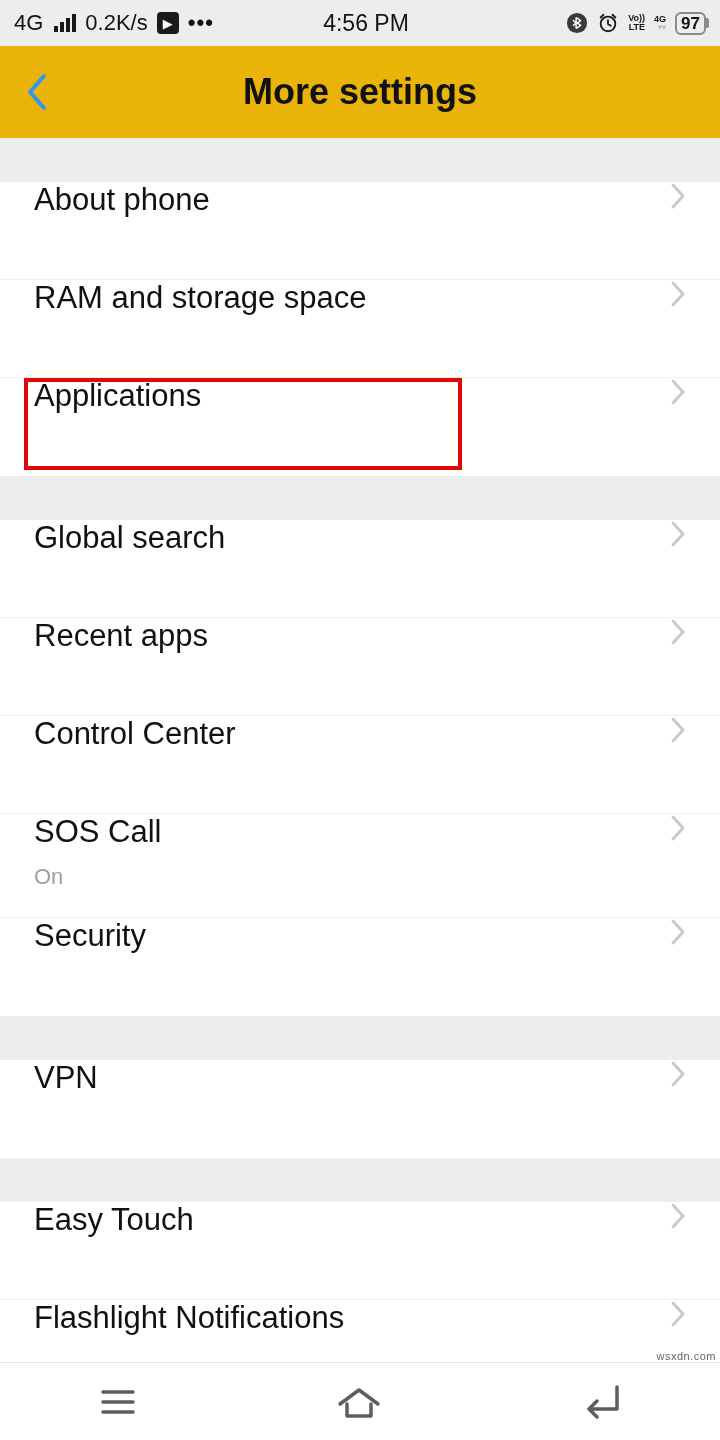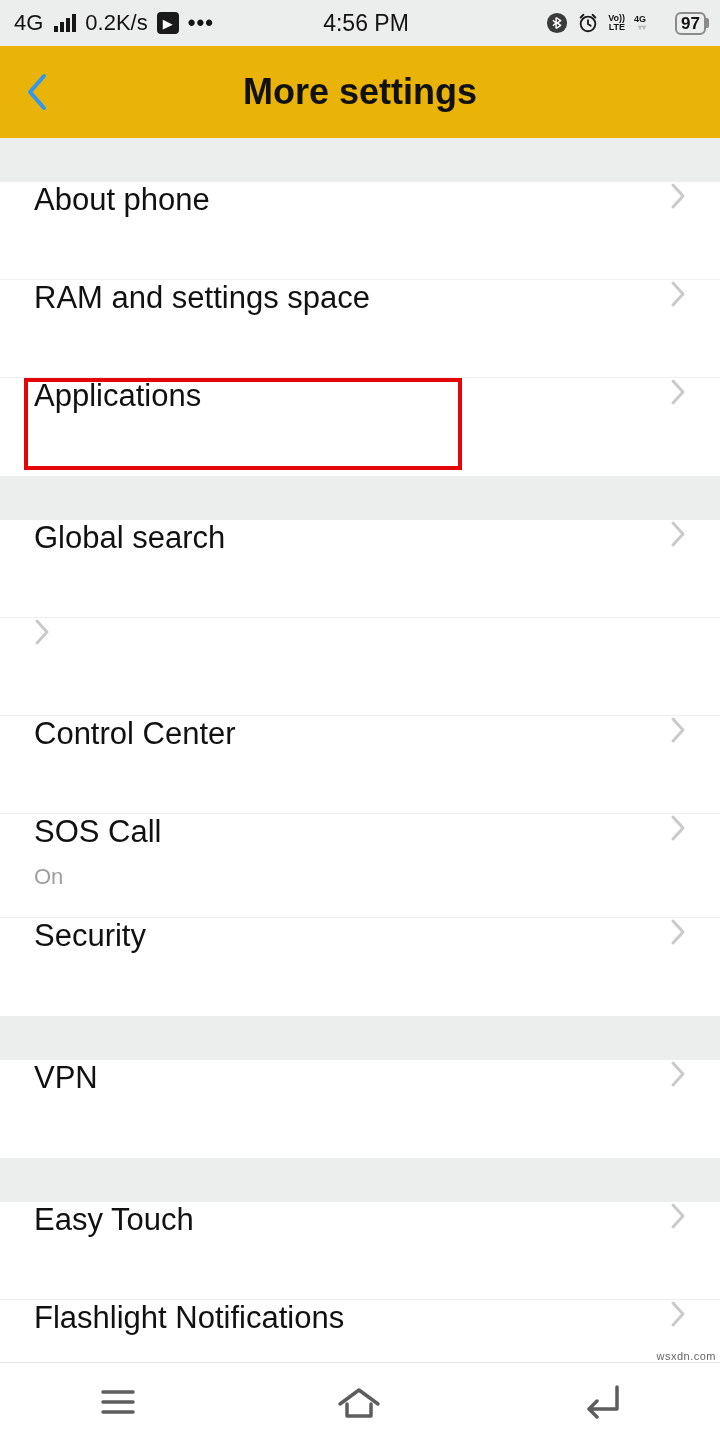--- a/index.html
+++ b/index.html
@@ -3,21 +3,21 @@
   <meta charset="utf-8">
   <style>
     * { margin: 0; padding: 0; box-sizing: border-box; font-family: -apple-system, "Helvetica Neue", Arial, sans-serif; }
     html, body { width: 720px; height: 1440px; background: #eceded; overflow: hidden; position: relative; }
     .status-bar { height: 46px; display: flex; align-items: center; padding: 0 14px; font-size: 22px; color: #131313; justify-content: space-between; }
     .status-left, .status-right { display: flex; align-items: center; gap: 9px; }
     .status-center { position: absolute; left: 12px; right: 0; text-align: center; font-size: 23px; font-weight: 500; pointer-events: none; }
     .sig-bars { display: inline-flex; align-items: flex-end; gap: 2px; margin-left: 2px; }
     .sig-bars span { display: inline-block; width: 4px; background: #161616; }
     .stacked { display: inline-flex; flex-direction: column; align-items: flex-end; font-size: 9px; font-weight: bold; line-height: 1; }
-    .battery { display: inline-flex; align-items: center; border: 2px solid #8a8a8a; border-radius: 6px; padding: 1px 4px; font-size: 17px; font-weight: bold; position: relative; line-height: 1; margin-left: 20px; }
+    .battery { display: inline-flex; align-items: center; border: 2px solid #8a8a8a; border-radius: 6px; padding: 1px 4px; font-size: 17px; font-weight: bold; position: relative; line-height: 1; }
     .battery::after { content: ""; width: 3px; height: 10px; background: #8a8a8a; position: absolute; right: -5px; top: 50%; transform: translateY(-50%); border-radius: 0 2px 2px 0; }
     .play-badge { background: #1a1a1a; color: #fff; border-radius: 4px; width: 22px; height: 22px; display: inline-flex; align-items: center; justify-content: center; font-size: 13px; }
     .dots { font-weight: bold; letter-spacing: 1px; }
 
     .title-bar { height: 92px; background: #eab308; display: flex; align-items: center; position: relative; }
     .back-btn { position: absolute; left: 24px; top: 50%; transform: translateY(-50%); }
     .title-text { width: 100%; text-align: center; font-size: 36px; font-weight: 700; color: #111; }
 
     .group { background: #fff; }
     .gap { height: 44px; background: #eceded; }
@@ -93,21 +93,21 @@
   <div class="item">
     <div class="label-stack">
         <span class="item-label">About phone</span>
       </div>
     <svg class="chevron faded" width="16" height="28" viewBox="0 0 16 28">
         <path d="M3 3 L13 14 L3 25" stroke-width="3" fill="none" stroke-linecap="round" stroke-linejoin="round"></path>
       </svg>
   </div>
   <div class="item">
     <div class="label-stack">
-        <span class="item-label">RAM and settings space</span>
+        <span class="item-label">RAM and storage space</span>
       </div>
     <svg class="chevron faded" width="16" height="28" viewBox="0 0 16 28">
         <path d="M3 3 L13 14 L3 25" stroke-width="3" fill="none" stroke-linecap="round" stroke-linejoin="round"></path>
       </svg>
   </div>
   <div class="item">
     <div class="label-stack">
         <span class="item-label">Applications</span>
       </div>
     <svg class="chevron faded" width="16" height="28" viewBox="0 0 16 28">
@@ -121,20 +121,23 @@
 <div class="group">
   <div class="item">
     <div class="label-stack">
         <span class="item-label">Global search</span>
       </div>
     <svg class="chevron faded" width="16" height="28" viewBox="0 0 16 28">
         <path d="M3 3 L13 14 L3 25" stroke-width="3" fill="none" stroke-linecap="round" stroke-linejoin="round"></path>
       </svg>
   </div>
   <div class="item">
+    <div class="label-stack">
+        <span class="item-label">Recent apps</span>
+      </div>
     <svg class="chevron faded" width="16" height="28" viewBox="0 0 16 28">
         <path d="M3 3 L13 14 L3 25" stroke-width="3" fill="none" stroke-linecap="round" stroke-linejoin="round"></path>
       </svg>
   </div>
   <div class="item">
     <div class="label-stack">
         <span class="item-label">Control Center</span>
       </div>
     <svg class="chevron faded" width="16" height="28" viewBox="0 0 16 28">
         <path d="M3 3 L13 14 L3 25" stroke-width="3" fill="none" stroke-linecap="round" stroke-linejoin="round"></path>

